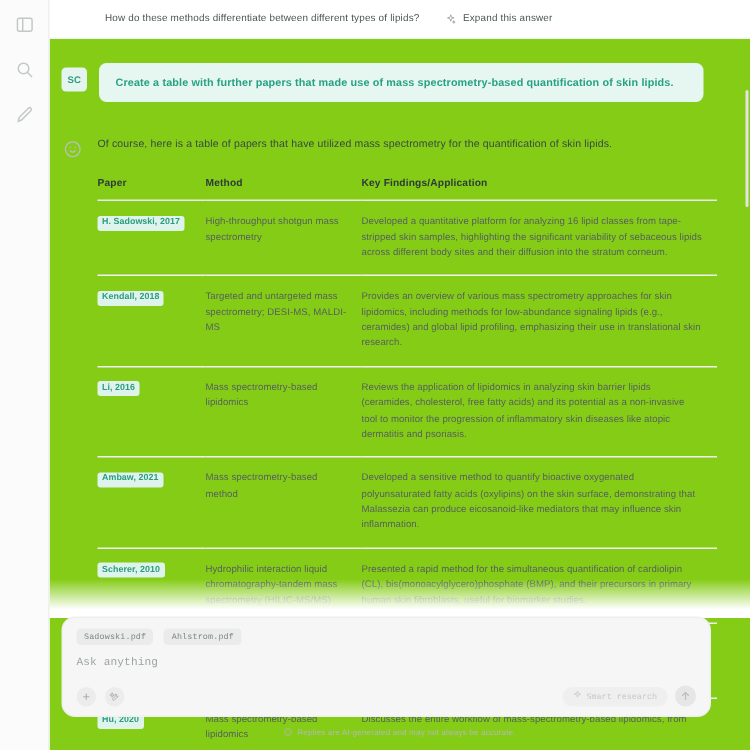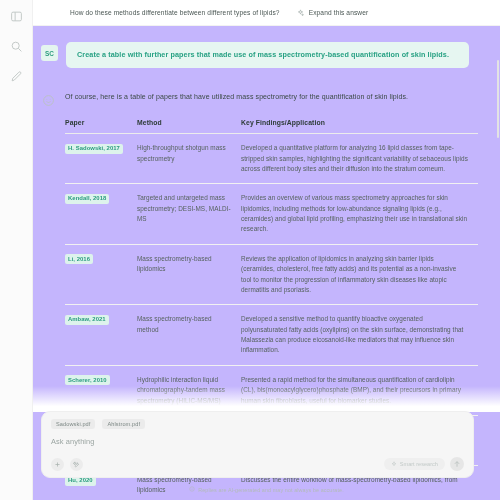--- a/index.html
+++ b/index.html
@@ -57,21 +57,21 @@
     margin-left: 17px;
     display: flex; align-items: center; gap: 5px;
     white-space: nowrap;
   }
   .expand-icon { color: #9aa5a2; display: flex; }
   .expand-label { font-size: 6.6px; color: #4a5653; letter-spacing: .12px; }
 
   
   .body {
     position: absolute; left: 33px; top: 26px; right: 0; bottom: 0;
-    background: #c4b5fd;
+    background: #84cc16;
     padding: 0 16px 0 0;
     overflow: hidden;
   }
 
   
   .user-turn {
     display: flex; align-items: flex-start;
     margin-top: 16px;
     padding-left: 8px;
   }
@@ -168,20 +168,21 @@
     bottom: 88px; height: 26px;
     background: linear-gradient(to bottom, rgba(255,255,255,0) 0%, #ffffff 78%);
     z-index: 5; pointer-events: none;
   }
 
   
   .composer-wrap {
     position: absolute; left: 41px; right: 26px;
     bottom: 22px;
     z-index: 6;
+    font-family: Liberation Mono, monospace;
   }
   .composer {
     background: #f6f6f6;
     border: 1px solid #efefef;
     border-radius: 9px;
     padding: 7px 9px 6px 9px;
   }
   .chips { display: flex; gap: 7px; margin-bottom: 6px; }
   .chip {
     background: #ebebeb;

